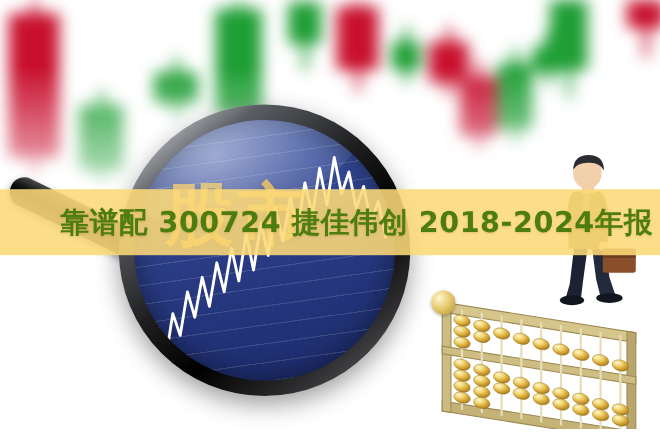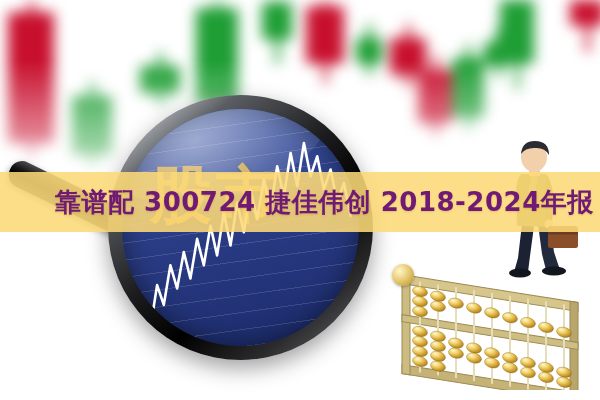--- a/index.html
+++ b/index.html
@@ -100,21 +100,21 @@
   
   #banner{
     position:absolute;left:0;top:172px;width:600px;height:60px;
     background:rgba(253,217,120,.88);
   }
   #banner-text{
     position:absolute;left:0;top:172px;width:600px;height:60px;
     display:flex;align-items:center;
     padding-left:55px;
     box-sizing:border-box;
-    color:#701a75;
+    color:#4d7c0f;
     font-size:26px;
     font-weight:bold;
     letter-spacing:.5px;
     white-space:nowrap;
     font-family:"DejaVu Sans","Liberation Sans",sans-serif;
     text-shadow:0 1px 2px rgba(140,110,30,.25);
   }
 </style>
 </head>
 <body>

